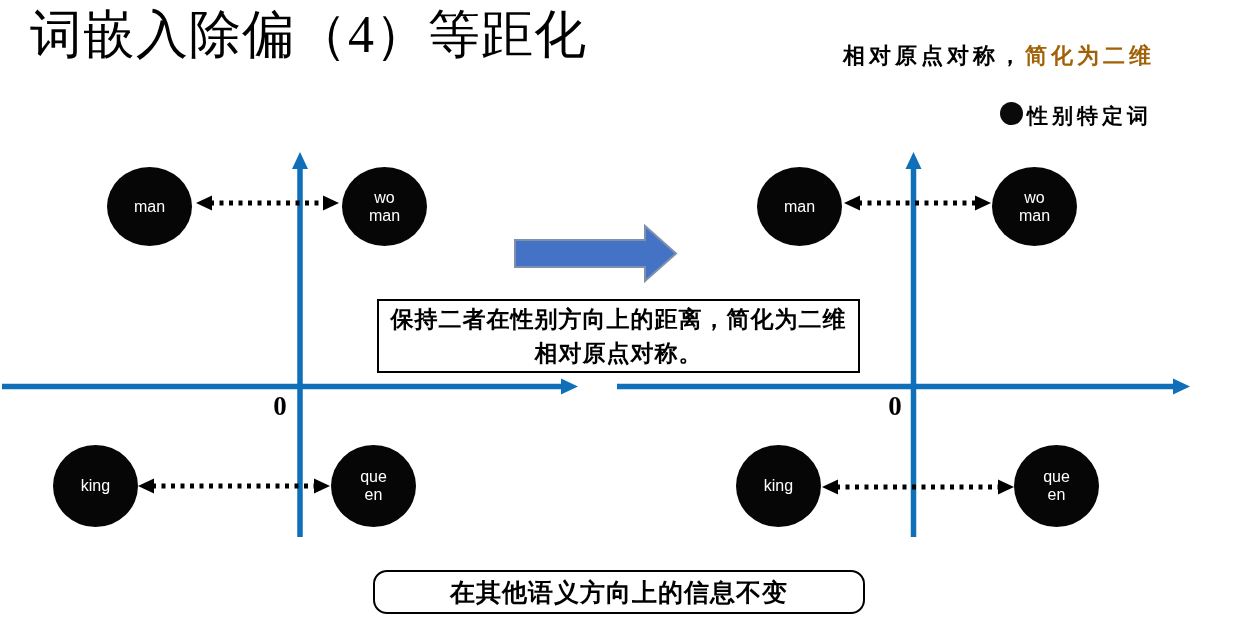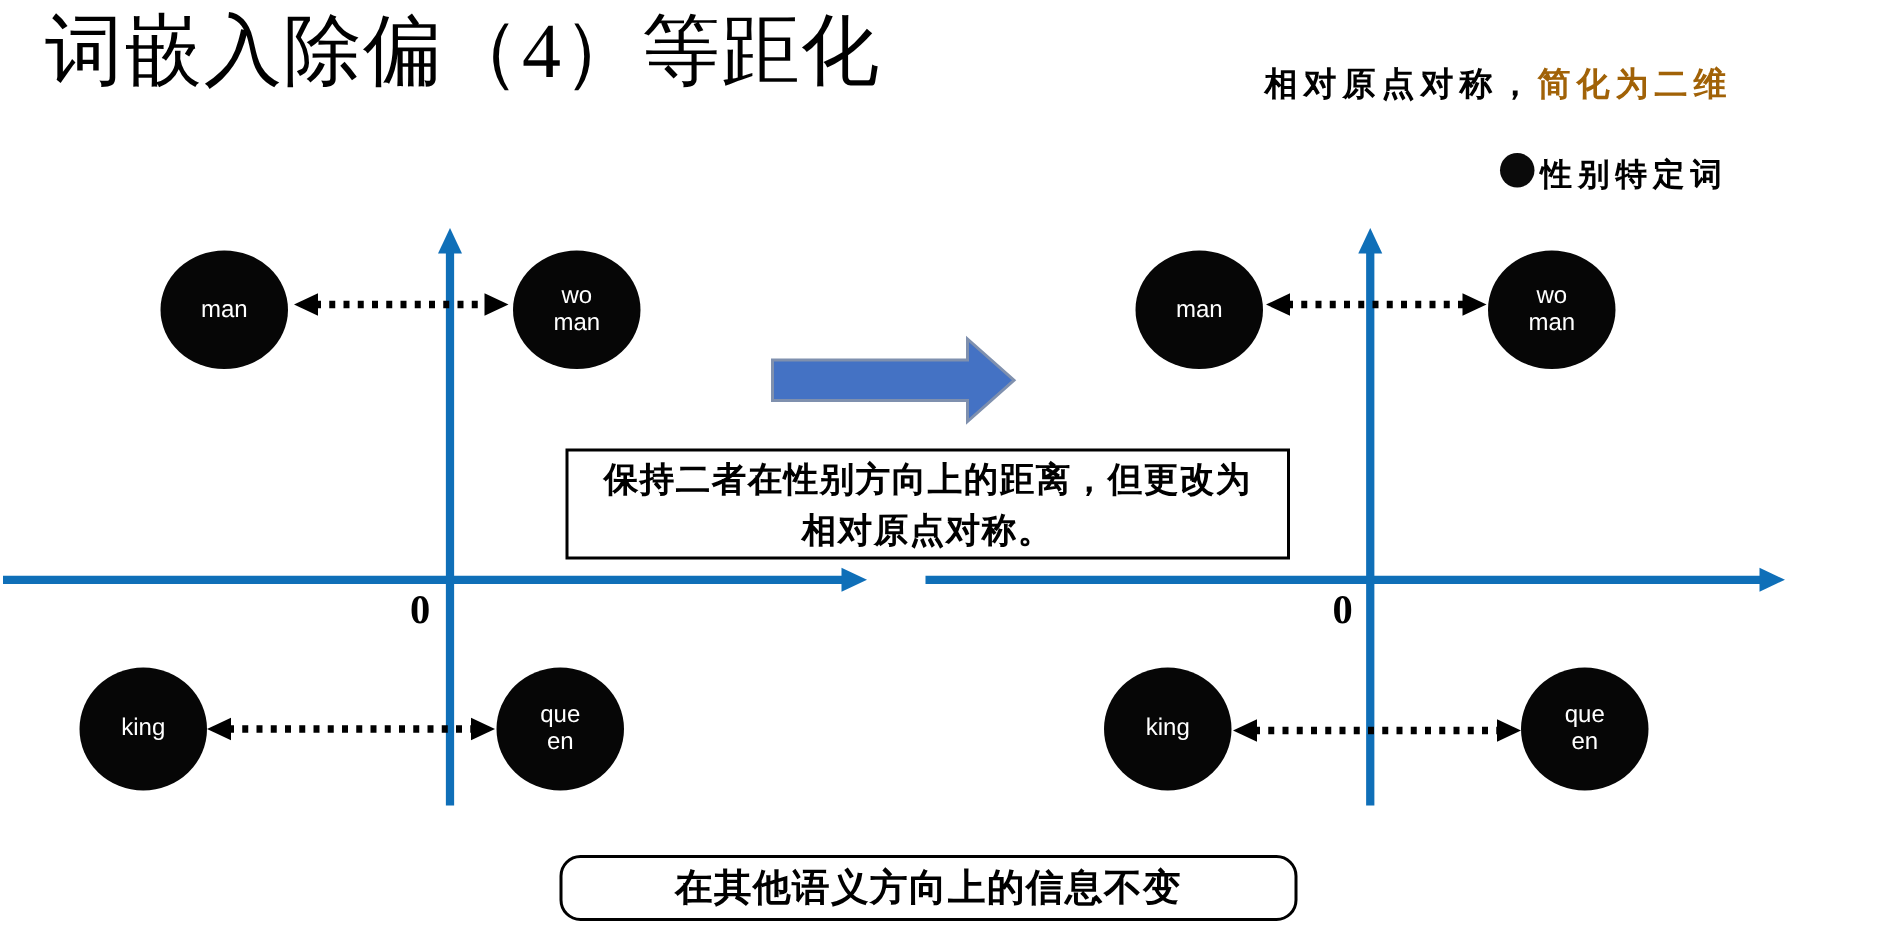--- a/index.html
+++ b/index.html
@@ -106,17 +106,17 @@
   <div class="origin" style="left:268px;top:393px;">0</div>
 
   <div class="node" style="left:757px;top:167px;width:85px;height:79px;">man</div>
   <div class="node" style="left:992px;top:167px;width:85px;height:79px;">wo
 man</div>
   <div class="node" style="left:736px;top:445px;width:85px;height:82px;">king</div>
   <div class="node" style="left:1014px;top:445px;width:85px;height:82px;">que
 en</div>
   <div class="origin" style="left:883px;top:393px;">0</div>
 
-  <div id="cap1" class="cap">保持二者在性别方向上的距离，但更改为
+  <div id="cap1" class="cap">保持二者在性别方向上的距离，简化为二维
 相对原点对称。</div>
   <div id="cap2" class="cap">在其他语义方向上的信息不变</div>
 
 </div>
 
 </body></html>

